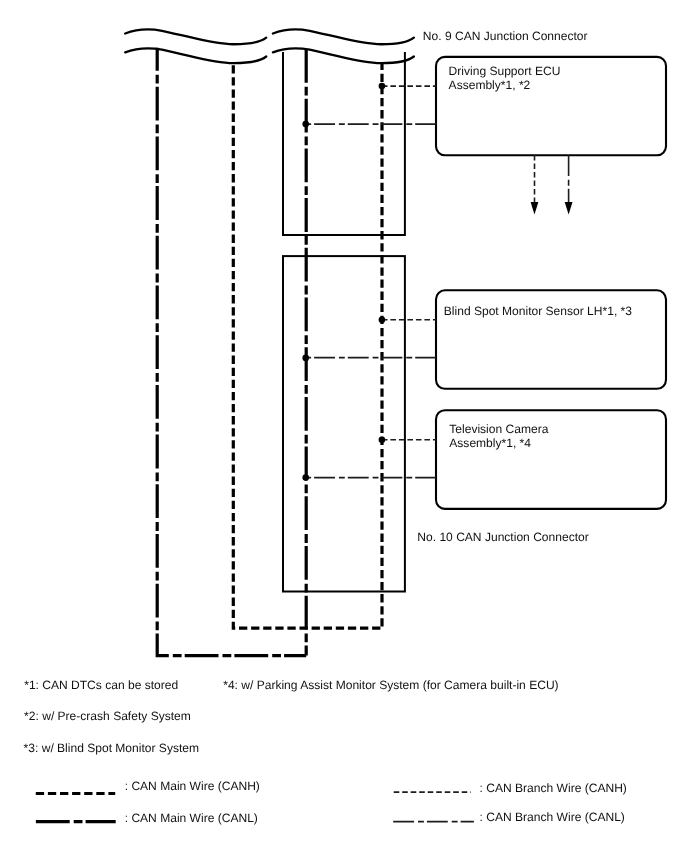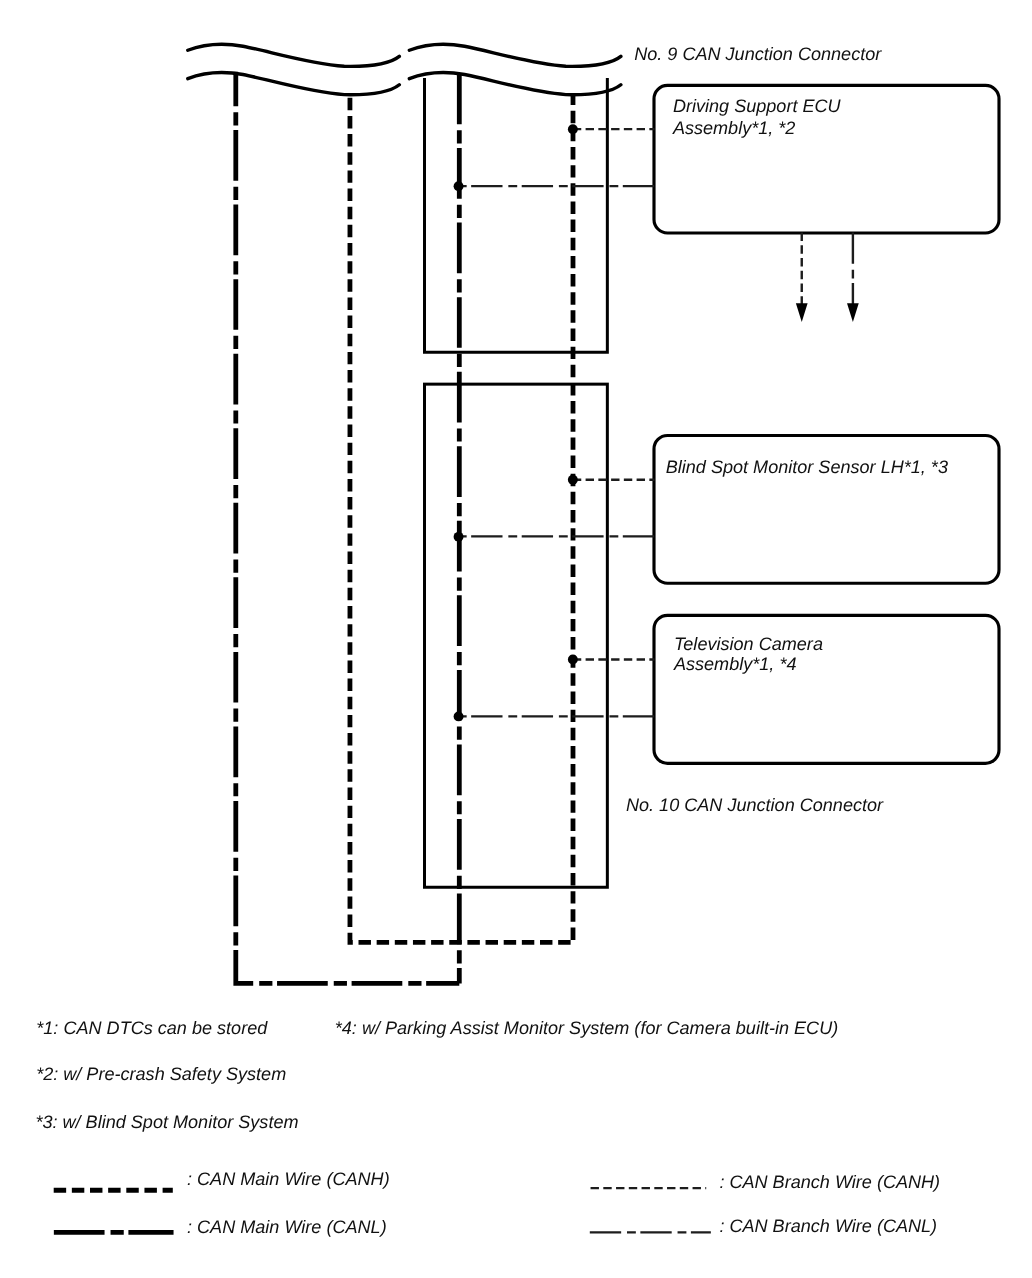--- a/index.html
+++ b/index.html
@@ -1,17 +1,17 @@
 <!DOCTYPE html>
 <html><head>
 <meta charset="utf-8">
 <style>
   html,body{margin:0;padding:0;background:#ffffff;}
   body{width:688px;height:852px;font-family:"Liberation Sans",sans-serif;color:#000;overflow:hidden;}
-  #root{position:relative;width:688px;height:852px;background:#fff;will-change:transform;transform:translateZ(0);font-style:italic;}
+  #root{position:relative;width:688px;height:852px;background:#fff;will-change:transform;transform:translateZ(0);}
   svg.diagram{position:absolute;left:0;top:0;width:688px;height:852px;}
   text{font-family:"Liberation Sans",sans-serif;fill:#111111;-webkit-font-smoothing:antialiased;text-rendering:geometricPrecision;}
   .t12{font-size:12.05px;}
   .wave{fill:none;stroke:#000;stroke-width:2.3;stroke-linecap:round;}
   .boxline{fill:none;stroke:#000;stroke-width:2.0;}
   .ecubox{fill:#fff;stroke:#000;stroke-width:2.1;}
   .mainH{fill:none;stroke:#000;stroke-width:3.2;stroke-dasharray:8.3 3.8;}
   .mainL{fill:none;stroke:#000;stroke-width:3.2;stroke-dasharray:33.8 4.0 8.8 3.1;}
   .brH{fill:none;stroke:#1d1d1d;stroke-width:1.6;stroke-dasharray:5.6 2.9;}
   .brL{fill:none;stroke:#1d1d1d;stroke-width:1.6;stroke-dasharray:20.9 3.9 5.9 3.0;}

